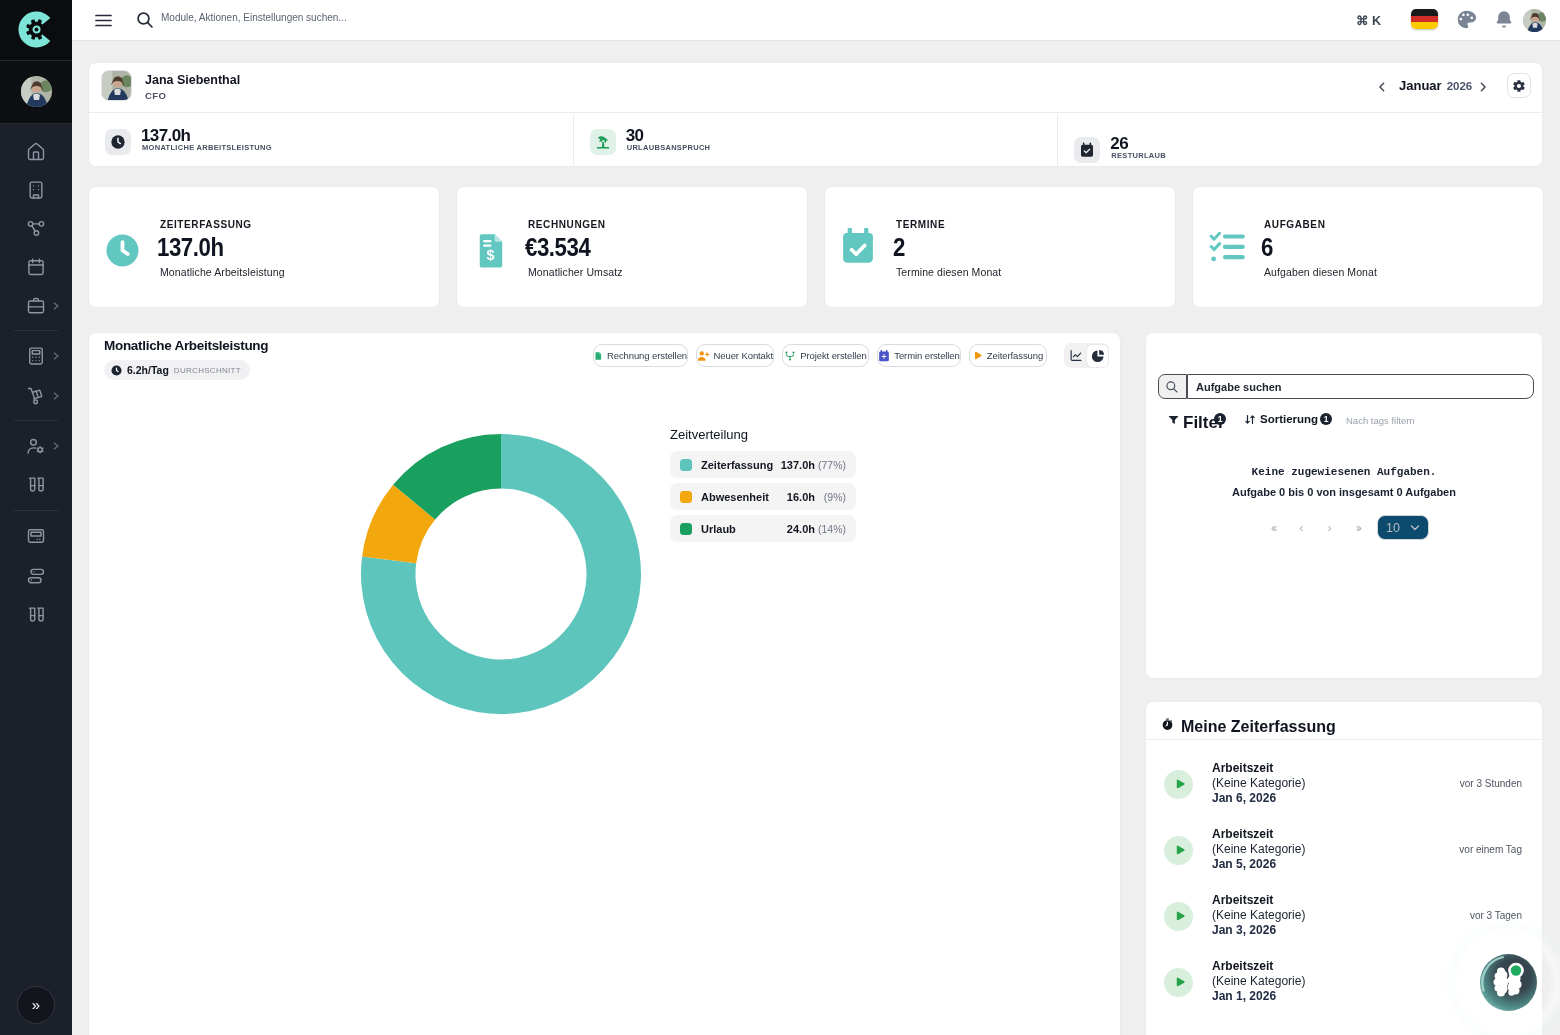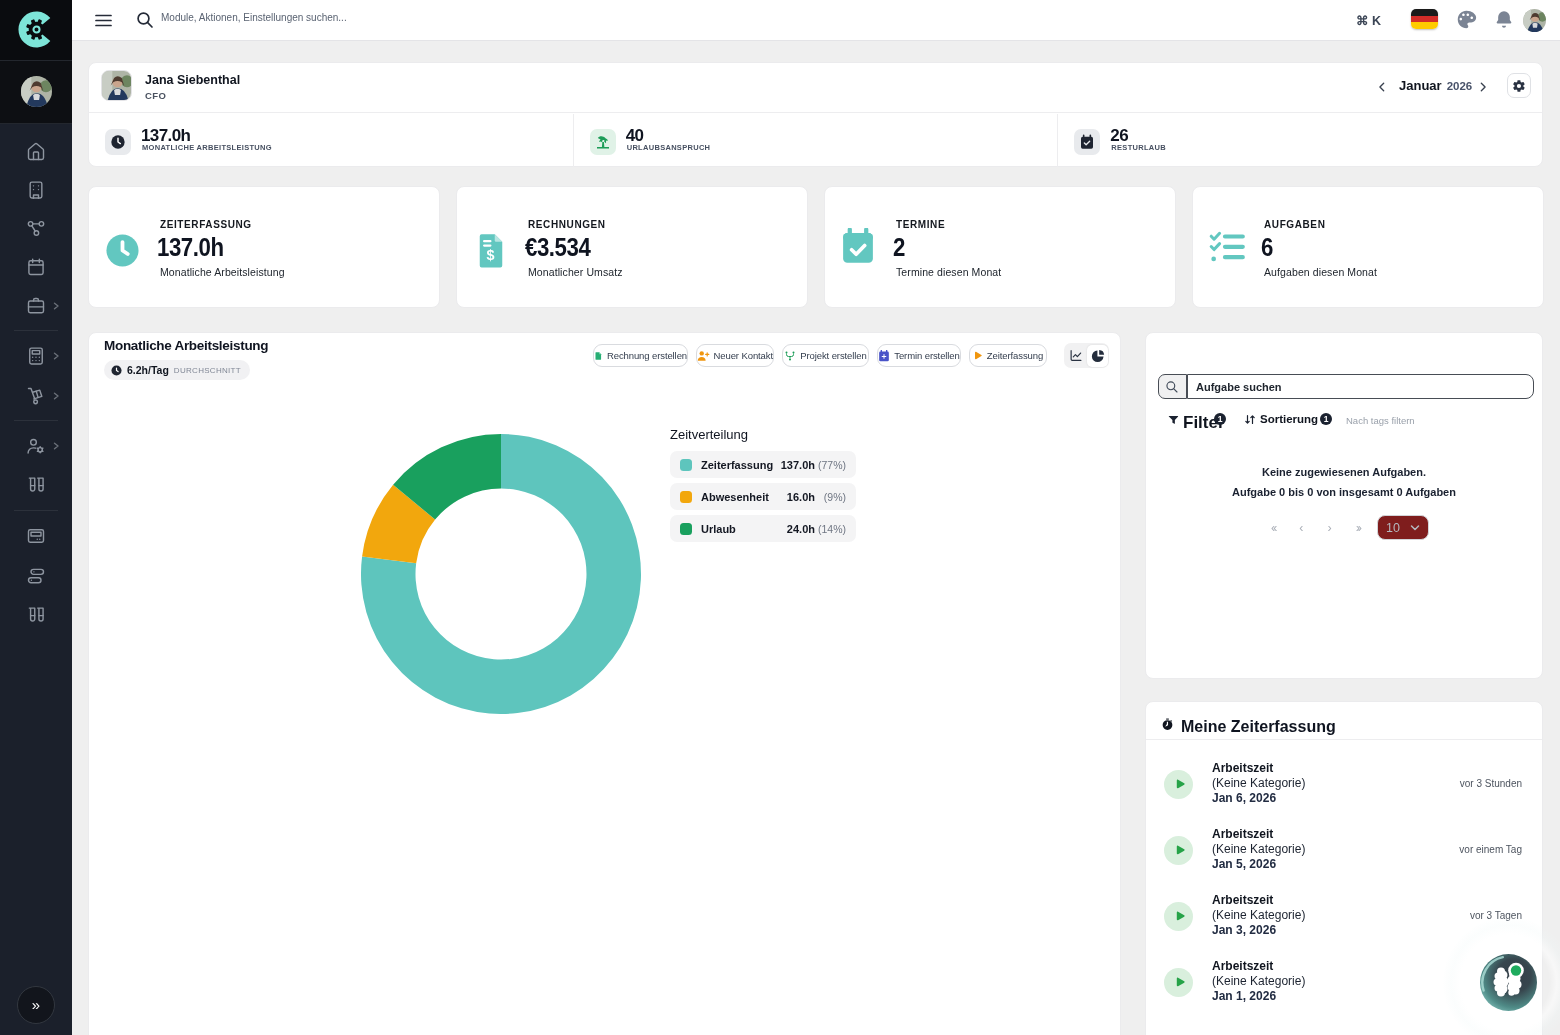--- a/index.html
+++ b/index.html
@@ -16,21 +16,21 @@
   #collapseBtn { position:absolute; left:17px; top:986px; width:38px; height:38px; border-radius:50%; background:#12151c; border:1.5px solid #32373f; color:#fff; text-align:center; line-height:36px; font-size:15px; }
   
   #topbar { position:absolute; left:72px; top:0; width:1488px; height:41px; background:#fff; border-bottom:1px solid #e4e4e7; z-index:20; }
   
   .card { position:absolute; background:#fff; border-radius:8px; border:1px solid #ebebed; }
   
   #headerCard { left:88px; top:62px; width:1455px; height:105px; }
   #headerRow1 { position:relative; height:50px; border-bottom:1px solid #ededef; }
   #statRow { position:absolute; left:0; top:51px; width:1453px; height:53px; display:flex; }
   .stat { flex:1; border-right:1px solid #ededef; position:relative; }
-  .stat:last-child { border-right:none; }
+  .stat:last-child { border-right:none;margin-top:8px; }
   .statIcon { position:absolute; left:16px; top:15px; width:26px; height:26px; border-radius:7px; }
   .statNum { position:absolute; left:52px; top:12px; font-size:17px; font-weight:bold; color:#0f1420; letter-spacing:-0.6px; white-space:nowrap;}
   .statLbl { position:absolute; left:53px; top:29px; font-size:7.5px; font-weight:bold; letter-spacing:0.3px; color:#475061; white-space:nowrap;}
   
   .mcard { top:186px; height:122px; width:352px; }
   .mcard .mi { position:absolute; left:16px; top:46px; }
   .mcard .mt { position:absolute; left:71px; top:32px; font-size:10px; font-weight:bold; letter-spacing:0.6px; color:#14181f; }
   .mcard .mv { position:absolute; left:68px; top:46px; font-size:25px; font-weight:bold; color:#0f1420; letter-spacing:-0.5px; transform:scaleX(0.89); transform-origin:0 50%; }
   .mcard .ms { position:absolute; left:71px; top:79px; font-size:10.5px; letter-spacing:0.1px; color:#20262e; }
   
@@ -243,21 +243,21 @@
       </div>
     <div class="stat">
         <div class="statIcon" style="background:#e0f2e7;">
           <svg style="position:absolute;left:5px;top:5px;" width="16" height="16" viewBox="0 0 24 24" fill="#1d9d58">
             <path d="M3 19.5h18v2.3H3z"></path>
             <path d="M11 12h2.4l.6 7.5h-3.6z"></path>
             <path d="M12.8 4.2c-3.2-1.6-6.8-.6-8.6 1.9l4.1 2c-1.3 1-2 2.4-2.2 3.9l2.6-.9 1.9 1.4.6-3.2c.9-.2 3.4-.3 4.8.5 0 0 1.2-4-3.2-5.6z"></path>
             <path d="M14.5 6.5c2.3.1 4.3 1.5 5.2 3.4l-3.3.4c.4 1.2.3 2.4-.2 3.5l-2.5-2.4z"></path>
           </svg>
         </div>
-        <div class="statNum">40</div>
+        <div class="statNum">30</div>
         <div class="statLbl">URLAUBSANSPRUCH</div>
       </div>
     <div class="stat">
         <div class="statIcon" style="background:#e8eaed;">
           <svg style="position:absolute;left:5px;top:5px;" width="16" height="16" viewBox="0 0 24 24" fill="#1e2430">
             <path d="M7 2v2M17 2v2" stroke="#1e2430" stroke-width="2.4" stroke-linecap="round"></path>
             <rect x="3" y="4" width="18" height="18" rx="2.5"></rect>
             <path d="M8 13.5l2.7 2.7 5.3-5.4" stroke="#e8eaed" stroke-width="2" fill="none" stroke-linecap="round" stroke-linejoin="round"></path>
           </svg>
         </div>
@@ -396,31 +396,31 @@
     <span style="position:absolute;left:37px;top:4px;font-size:17px;font-weight:bold;color:#10151f;">Filter</span>
     <span class="nbadge" style="position:absolute;left:68px;top:4px;">1</span>
     <svg style="position:absolute;left:98px;top:4px;" width="12" height="13" viewBox="0 0 24 24" fill="none" stroke="#1b2230" stroke-width="2.4" stroke-linecap="round" stroke-linejoin="round">
         <path d="M7 4v15M7 19l-3.4-3.4M7 19l3.4-3.4"></path>
         <path d="M17 20V5M17 5l-3.4 3.4M17 5l3.4 3.4"></path>
       </svg>
     <span style="position:absolute;left:114px;top:4px;font-size:11.5px;font-weight:bold;color:#10151f;">Sortierung</span>
     <span class="nbadge" style="position:absolute;left:174px;top:4px;">1</span>
     <span style="position:absolute;left:200px;top:6px;font-size:9.5px;color:#9aa1ab;">Nach tags filtern</span>
   </div>
-  <div style="position:absolute;left:0;top:133px;width:100%;text-align:center;font-size:11px;font-weight:bold;color:#1a2130;">Keine zugewiesenen Aufgaben.</div>
+  <div style="position:absolute;left:0;top:133px;width:100%;text-align:center;font-size:11px;font-weight:bold;color:#1a2130;font-family:Liberation Mono, monospace;">Keine zugewiesenen Aufgaben.</div>
   <div style="position:absolute;left:0;top:153px;width:100%;text-align:center;font-size:11px;font-weight:bold;color:#1a2130;">Aufgabe 0 bis 0 von insgesamt 0 Aufgaben</div>
   <div style="position:absolute;left:125px;top:182px;display:flex;align-items:center;color:#a9aeb7;font-size:12.5px;">
     <span style="letter-spacing:-2px;">‹‹</span>
       <span style="width:24px;"></span>
       <span>‹</span>
       <span style="width:24px;"></span>
       <span>›</span>
       <span style="width:24px;"></span>
       <span style="letter-spacing:-2px;">››</span>
-    <span style="margin-left:17px;width:52px;height:25px;background:#7f1d1d;border:1px solid #d2d4d8;border-radius:8px;display:flex;align-items:center;padding:0 8px;color:#b4b8bf;">10<svg style="margin-left:auto;" width="10" height="10" viewBox="0 0 10 10">
+    <span style="margin-left:17px;width:52px;height:25px;background:#0c4a6e;border:1px solid #d2d4d8;border-radius:8px;display:flex;align-items:center;padding:0 8px;color:#b4b8bf;">10<svg style="margin-left:auto;" width="10" height="10" viewBox="0 0 10 10">
           <path d="M1.5 3 5 6.5 8.5 3" fill="none" stroke="#b4b8bf" stroke-width="1.5" stroke-linecap="round" stroke-linejoin="round"></path>
         </svg></span>
   </div>
 </div>
 
 <div class="card" id="timeCard">
   <div class="rhead" style="height:38px;">
     <svg style="position:absolute;left:15px;top:16px;" width="13" height="13" viewBox="0 0 24 24" fill="#10151f">
         <path d="M9.5 1h5v2h-5z"></path>
         <path d="M12 4a9 9 0 1 0 9 9 9 9 0 0 0-9-9zm1 9.4l-4.2 2.4a.5.5 0 0 1-.7-.6L10.8 11V7h2.2z"></path>

